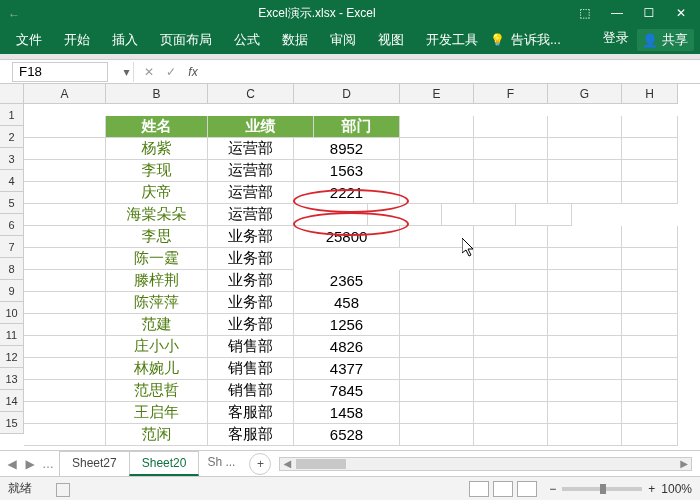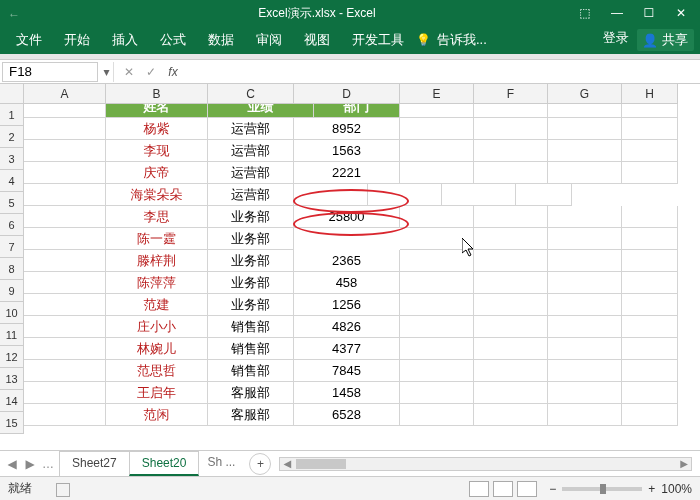--- a/index.html
+++ b/index.html
@@ -8,36 +8,36 @@
   .titlebar .title { flex: 1; text-align: center; color: #fff; font-size: 12px; }
   .win-controls { display: flex; gap: 2px; }
   .win-btn { width: 30px; height: 22px; display: flex; align-items: center; justify-content: center; color: #fff; font-size: 12px; }
   .ribbon-tabs { background: #0e7041; height: 28px; display: flex; align-items: center; padding: 0 6px; color: #fff; font-size: 13px; gap: 2px; }
   .rtab { padding: 4px 10px; cursor: pointer; }
   .tellme { flex: 1; display: flex; align-items: center; gap: 6px; }
   .lamp { font-size: 12px; }
   .right-actions { display: flex; gap: 8px; font-size: 13px; }
   .share-btn { background: #1d8150; padding: 2px 6px; border-radius: 2px; display: flex; align-items: center; gap: 3px; }
   .formulabar { height: 24px; display: flex; align-items: center; border-bottom: 1px solid #ccc; background: #fff; font-size: 12px; }
-  .namebox { width: 96px; border: 1px solid #ccc; margin: 2px; padding: 2px 6px; height: 20px; }
+  .namebox { width: 96px; border: 1px solid #ccc; margin: 12px; padding: 2px 6px; height: 20px; }
   .namebox-dd { width: 14px; height: 20px; display: flex; align-items: center; justify-content: center; color: #666; border-right: 1px solid #ddd; margin-right: 4px; }
   .fbtn { width: 22px; text-align: center; color: #999; }
   .fx { font-style: italic; color: #555; }
   .formula-input { flex: 1; height: 20px; border: none; padding: 0 4px; }
   .grid-wrap { flex: 1; display: flex; overflow: hidden; position: relative; }
   .sel-all { width: 24px; height: 20px; border-right: 1px solid #ccc; border-bottom: 1px solid #ccc; background: #f3f3f3; position: absolute; left: 0; top: 0; z-index: 5; }
   .colheads { position: absolute; left: 24px; top: 0; height: 20px; display: flex; background: #f3f3f3; z-index: 4; font-size: 12px; color: #333; }
   .colh { border-right: 1px solid #ccc; border-bottom: 1px solid #ccc; display: flex; align-items: center; justify-content: center; background: #f3f3f3; }
   .rowheads { position: absolute; left: 0; top: 20px; width: 24px; background: #f3f3f3; z-index: 4; font-size: 11px; color: #333; }
   .rowh { height: 22px; border-right: 1px solid #ccc; border-bottom: 1px solid #ccc; display: flex; align-items: center; justify-content: center; background: #f3f3f3; }
-  .cells { position: absolute; left: 24px; top: 12px; font-size: 13px; }
+  .cells { position: absolute; left: 24px; top: 32px; font-size: 15px; }
   .row { display: flex; height: 22px; }
   .cell { border-right: 1px solid #d4d4d4; border-bottom: 1px solid #d4d4d4; display: flex; align-items: center; justify-content: center; background: #fff; overflow: hidden; white-space: nowrap; }
   .hdr { background: #70ad47; color: #fff; font-weight: bold; }
-  .namecol { color: #b91c1c; }
+  .namecol { color: #4d7c0f; }
   .ellipse { position: absolute; border: 2px solid #d9262e; border-radius: 50%; pointer-events: none; z-index: 6; }
   .cursor-ptr { position: absolute; z-index: 8; font-size: 18px; color: #000; }
   .sheet-tabs { height: 26px; display: flex; align-items: center; border-top: 1px solid #ccc; font-size: 12px; background: #fff; }
   .st-nav { display: flex; gap: 2px; padding: 0 4px; color: #888; }
   .nav-arrow { width: 16px; text-align: center; }
   .stab { padding: 4px 12px; border: 1px solid #ccc; border-bottom: none; background: #fff; margin-left: -1px; color: #444; }
   .stab.active { background: #fff; border-bottom: 2px solid #0e7041; color: #0e7041; font-weight: 500; }
   .stab-ellipsis { padding: 4px 8px; color: #737373; }
   .add-sheet { width: 22px; height: 22px; border: 1px solid #ccc; border-radius: 50%; display: flex; align-items: center; justify-content: center; margin-left: 6px; color: #555; }
   .hscroll { flex: 1; height: 14px; margin: 0 8px; background: #f0f0f0; border: 1px solid #ccc; position: relative; display: flex; align-items: center; }
@@ -64,20 +64,21 @@
     <div class="win-btn">—</div>
     <div class="win-btn">☐</div>
     <div class="win-btn">✕</div>
   </div>
 </div>
 
 <div class="ribbon-tabs">
   <div class="rtab">文件</div>
   <div class="rtab">开始</div>
   <div class="rtab">插入</div>
+  <div class="rtab">页面布局</div>
   <div class="rtab">公式</div>
   <div class="rtab">数据</div>
   <div class="rtab">审阅</div>
   <div class="rtab">视图</div>
   <div class="rtab">开发工具</div>
   <div class="tellme">
     <span class="lamp">💡</span>
     <span>告诉我...</span>
   </div>
   <div class="right-actions">

